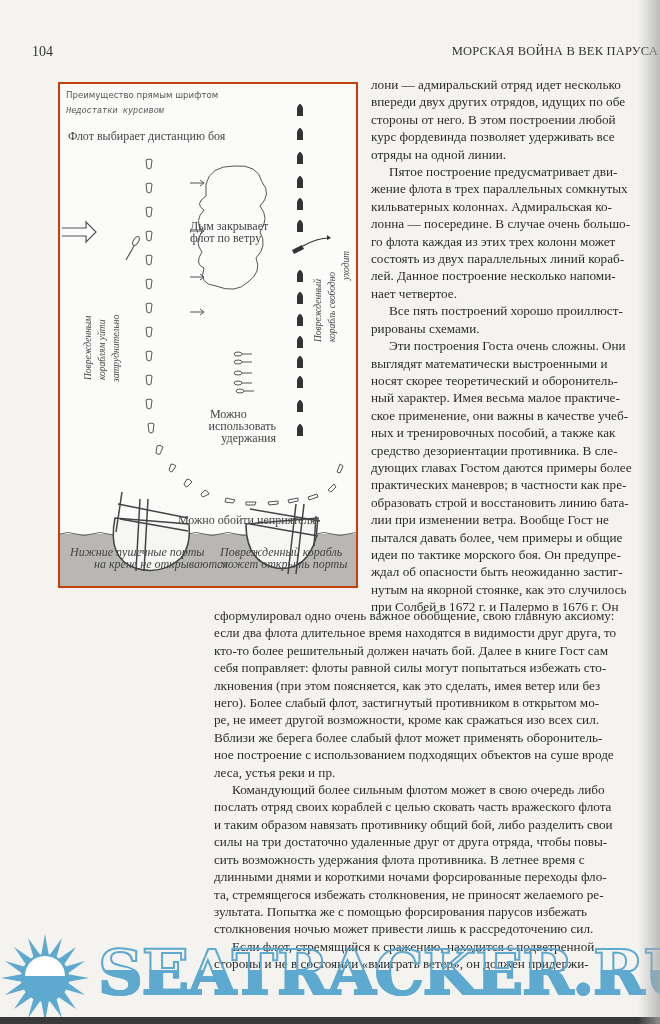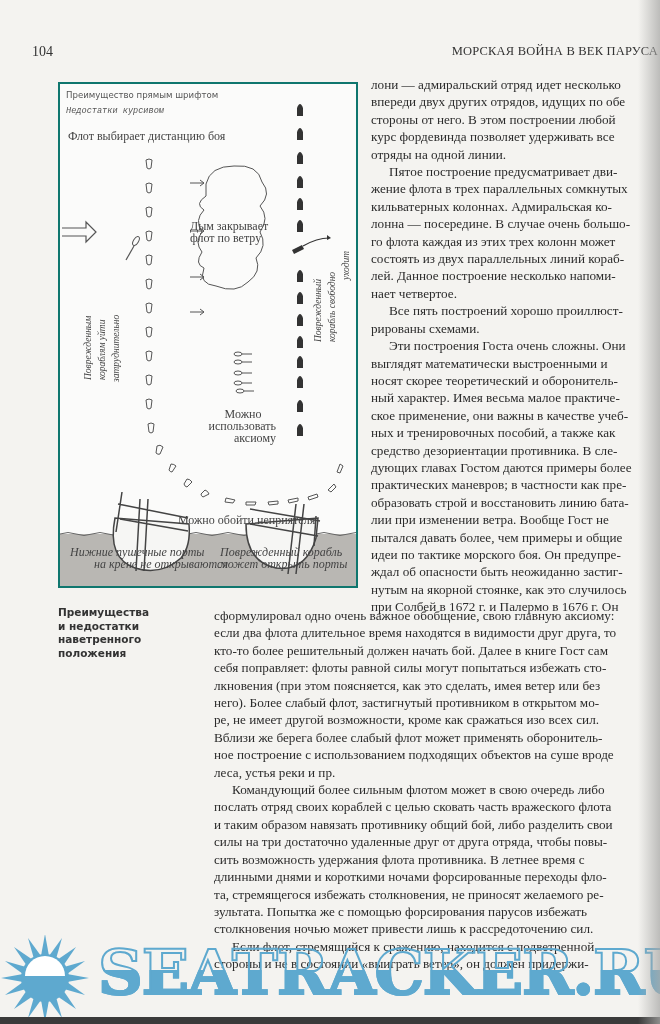--- a/index.html
+++ b/index.html
@@ -4,21 +4,21 @@
 <style>
   html, body { margin:0; padding:0; }
   body { width:660px; height:1024px; overflow:hidden; background:#f3f2ef; position:relative;
          font-family:"Liberation Serif", "DejaVu Serif", serif; color:#2a2a2a; }
   .page { position:absolute; left:0; top:0; width:660px; height:1024px; background:#f4f3f0; }
   .shade { position:absolute; right:0; top:0; width:22px; height:1024px;
            background:linear-gradient(to right, rgba(240,240,238,0), rgba(170,170,168,0.75)); pointer-events:none; }
   .header-num { position:absolute; left:32px; top:44px; font-size:14px; color:#333; }
   .header-title { position:absolute; right:2px; top:44px; font-size:12.5px; letter-spacing:0.2px; color:#333; white-space:nowrap; }
 
-  .figure { position:absolute; left:58px; top:82px; width:296px; height:502px; border:2px solid #0f766e; background:#fbfbfa; overflow:hidden; }
+  .figure { position:absolute; left:58px; top:82px; width:296px; height:502px; border:2px solid #c2410c; background:#fbfbfa; overflow:hidden; }
   .fig-note { position:absolute; font-family:"DejaVu Sans", sans-serif; font-size:8.6px; color:#555; }
   .fig-label { position:absolute; font-family:"Liberation Serif", serif; font-size:12px; color:#444; line-height:12px; }
   .fig-italic { font-style:italic; }
   .vert { position:absolute; transform-origin:left top; transform:rotate(-90deg); font-style:italic; font-size:9.5px; color:#444; white-space:nowrap; line-height:12px; }
   .fig-svg { position:absolute; left:0; top:0; }
 
   .caption { position:absolute; left:58px; top:606px; width:140px; font-family:"DejaVu Sans", sans-serif; font-weight:bold; font-size:10.5px; line-height:13.5px; color:#333; }
 
   .col { position:absolute; left:371px; top:76px; width:300px; font-size:13.2px; line-height:17.4px; text-align:justify; color:#2b2b2b; }
   .indent { text-indent:18px; }
@@ -136,38 +136,32 @@
     <div class="fig-label" style="left:130px;top:148px;">флот по ветру</div>
 
     <div class="vert" style="left:22px;top:296px;">Поврежденным</div>
     <div class="vert" style="left:36px;top:296px;">кораблям уйти</div>
     <div class="vert" style="left:50px;top:298px;">затруднительно</div>
 
     <div class="vert" style="left:252px;top:258px;">Поврежденный</div>
     <div class="vert" style="left:266px;top:258px;">корабль свободно</div>
     <div class="vert" style="left:280px;top:196px;">уходит</div>
 
-    <div class="fig-label" style="left:150px;top:324px;text-align:center;width:66px;">Можно</div>
+    <div class="fig-label" style="left:150px;top:324px;text-align:left;width:66px;">Можно</div>
     <div class="fig-label" style="left:130px;top:336px;text-align:right;width:86px;">использовать</div>
-    <div class="fig-label" style="left:140px;top:348px;text-align:right;width:76px;">аксиому</div>
+    <div class="fig-label" style="left:140px;top:348px;text-align:right;width:76px;">удержания</div>
 
     <div class="fig-label" style="left:118px;top:430px;text-align:right;">Можно обойти неприятеля</div>
 
     <div class="fig-label fig-italic" style="left:10px;top:462px;">Нижние пушечные порты</div>
     <div class="fig-label fig-italic" style="left:10px;top:474px;padding-left:24px;">на крене не открываются</div>
     <div class="fig-label fig-italic" style="left:160px;top:462px;">Поврежденный корабль</div>
     <div class="fig-label fig-italic" style="left:160px;top:474px;">может открыть порты</div>
   </div>
 
-  <div class="caption">
-    <div>Преимущества</div>
-    <div>и недостатки</div>
-    <div>наветренного</div>
-    <div>положения</div>
-  </div>
 
   <div class="col">
     <div class="line">лони — адмиральский отряд идет несколько</div>
     <div class="line">впереди двух других отрядов, идущих по обе</div>
     <div class="line">стороны от него. В этом построении любой</div>
     <div class="line">курс фордевинда позволяет удерживать все</div>
     <div class="line">отряды на одной линии.</div>
     <div class="line indent">Пятое построение предусматривает дви-</div>
     <div class="line">жение флота в трех параллельных сомкнутых</div>
     <div class="line">кильватерных колоннах. Адмиральская ко-</div>

